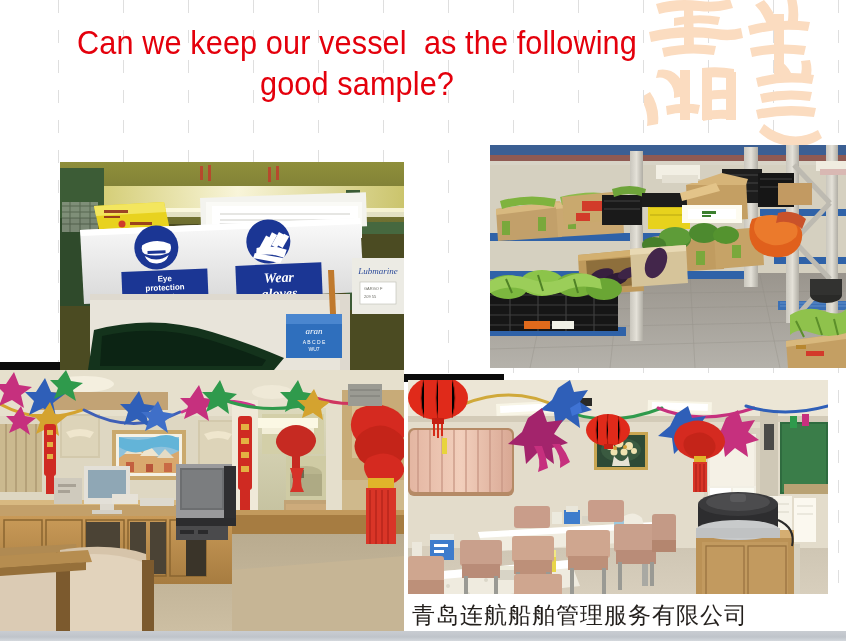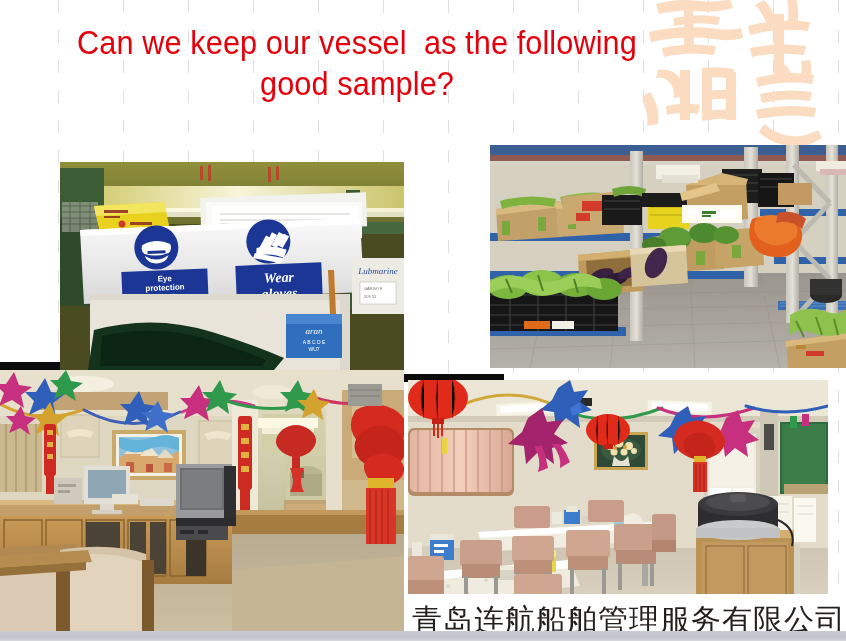--- a/index.html
+++ b/index.html
@@ -72,21 +72,21 @@
   
   .dark-strip { position:absolute; background:#0b0b0b; z-index:3; }
   #strip-left  { left:0px;   top:362px; width:404px; height:10px; }
   #strip-right { left:404px; top:374px; width:100px; height:8px;  }
 
   
   #company-caption {
     position:absolute; left:412px; top:600px; width:420px;
     z-index:7;
     font-family:"DejaVu Sans", sans-serif;
-    font-size:30px;
+    font-size:23px;
     color:#231f1c;
     letter-spacing:1px;
     white-space:nowrap;
   }
   #caption-backing {
     position:absolute; left:406px; top:594px;
     width:440px; height:38px;
     background:#ffffff; z-index:6;
   }
 

